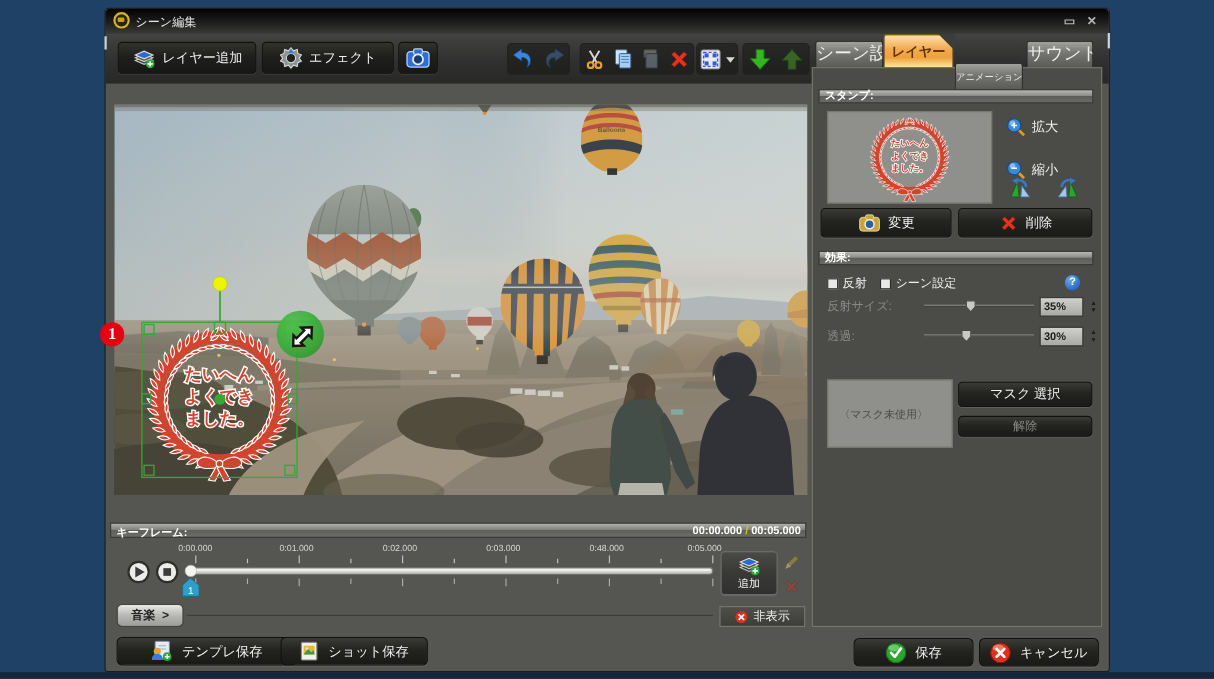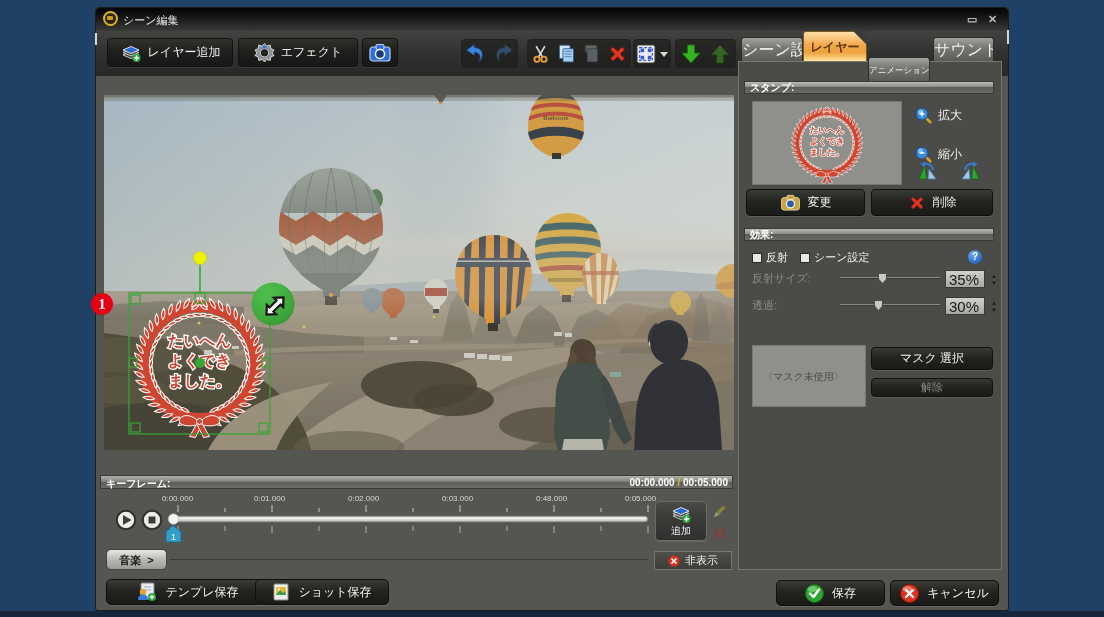--- a/index.html
+++ b/index.html
@@ -25,21 +25,21 @@
 .shead { position:absolute; left:744px; width:250px; height:13px; background:linear-gradient(#b8b8b4,#8c8c88 45%,#5c5c58 50%,#6a6a66); border:1px solid #3a3a38; color:#fff; font-size:10px; font-weight:bold; line-height:12px; padding-left:5px; }
 .darkbtn { position:absolute; background:linear-gradient(#3a3a37,#232320 45%,#1a1a18); border:1px solid #101010; border-radius:4px; box-shadow:0 1px 0 rgba(255,255,255,0.10); color:#f2f2f2; display:flex; align-items:center; justify-content:center; gap:7px; }
 .graybox { position:absolute; background:#8f8f8b; border:1px solid #77776f; }
 
 #kfbar { left:100px; top:475px; width:633px; height:14px; background:linear-gradient(#b0b0ac,#84847f 45%,#5e5e5a 50%,#6c6c68); border:1px solid #3a3a38; }
 #kfbar .t1 { position:absolute; left:5px; top:1px; color:#fff; font-size:10px; font-weight:bold; }
 #kfbar .t2 { position:absolute; right:4px; top:1px; color:#fff; font-size:10px; font-weight:bold; }
 .rlabel { position:absolute; top:494px; color:#d8d8d4; font-size:8px; }
 
 .bbtn { position:absolute; top:579px; height:26px; background:linear-gradient(#3a3a37,#232320 45%,#191917); border:1px solid #101010; border-radius:5px; box-shadow:0 1px 0 rgba(255,255,255,0.10); color:#f2f2f2; font-size:12px; display:flex; align-items:center; justify-content:center; gap:8px; }
-.spin { width:40px; height:18px; background:linear-gradient(#d0d0cc,#a8a8a4); border:1px solid #3a3a38; color:#1a1a18; font-size:15px; font-weight:normal; line-height:17px; padding-left:3px; }
+.spin { width:40px; height:18px; background:linear-gradient(#d0d0cc,#a8a8a4); border:1px solid #3a3a38; color:#1a1a18; font-size:10px; font-weight:bold; line-height:17px; padding-left:3px; }
 .spin:after { content:"▲\A▼"; position:absolute; right:-13px; top:2px; font-size:6px; color:#1a1a18; line-height:7px; white-space:pre; }
 </style>
 </head>
 <body>
 <div id="stage">
   <div class="abs" id="win"></div>
   <div class="abs" id="botstrip"></div>
 
   <div class="abs" style="left:95px; top:33px; width:2px; height:12px; background:#cdd6dc; z-index:40;"></div>
   <div class="abs" style="left:1007px; top:30px; width:2px; height:14px; background:#cdd6dc; z-index:40;"></div>

